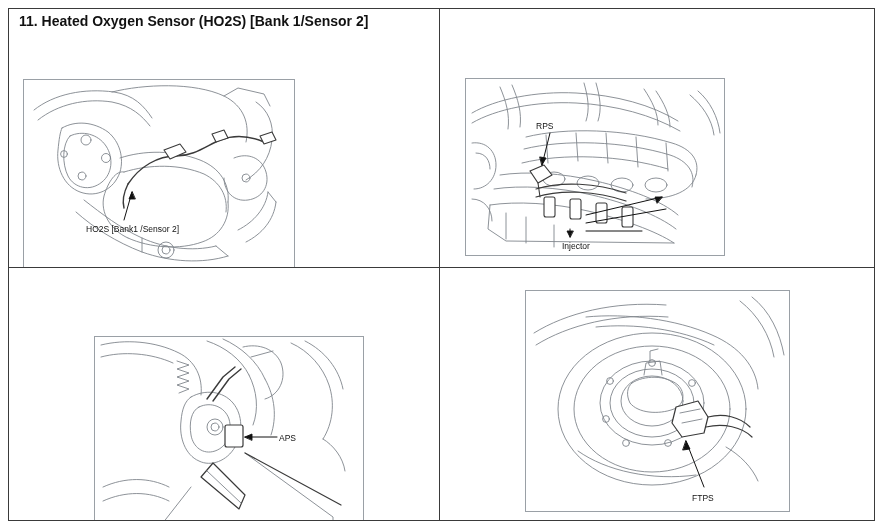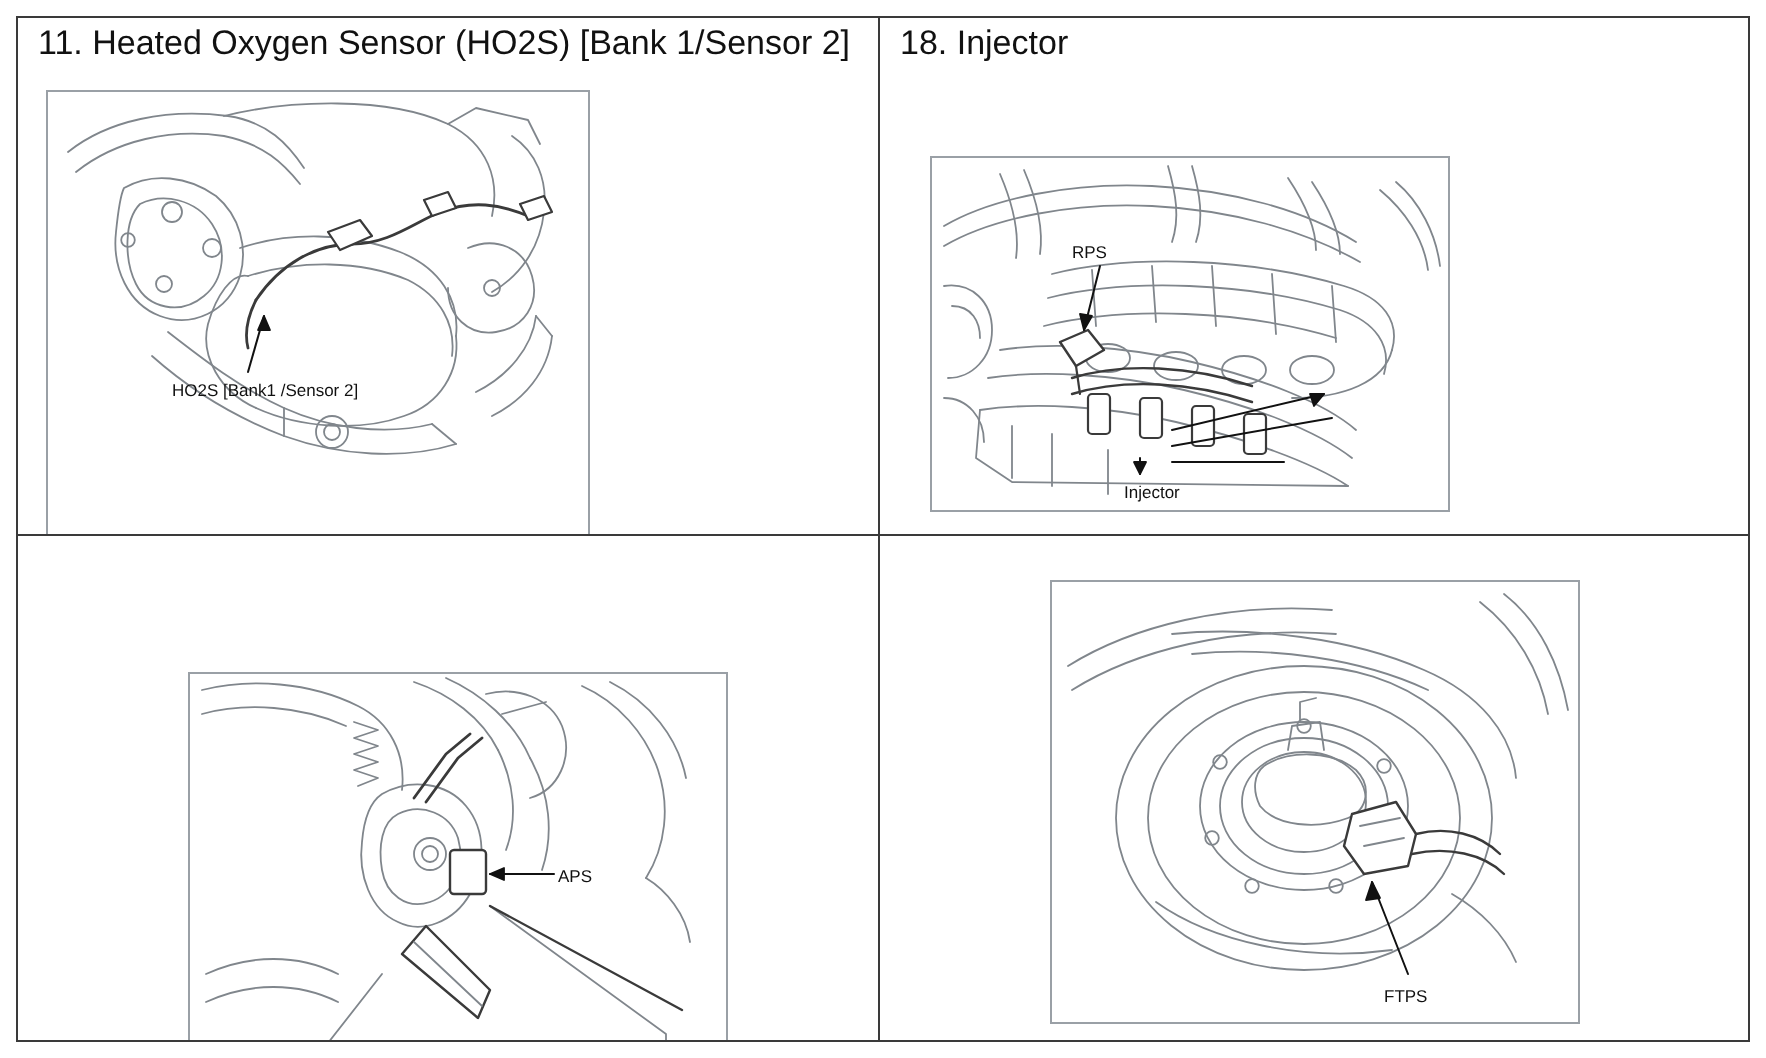--- a/index.html
+++ b/index.html
@@ -34,38 +34,39 @@
   }
   .cell {
     position: relative;
     box-sizing: border-box;
     overflow: hidden;
   }
   .cell.col-right { border-left: 1px solid #3a3a3a; }
   .cell.row-bottom { border-top: 1px solid #3a3a3a; }
 
   .cell-title {
-    font-size: 17px;
+    font-size: 14px;
     line-height: 15px;
     padding: 5px 0 0 10px;
     color: #111;
     white-space: nowrap;
+    font-weight: bold;
   }
   .cell-title .line2 { display: block; }
 
   .figure {
     position: absolute;
     border: 1px solid #9aa0a6;
     background: #fff;
     box-sizing: border-box;
   }
   .figure svg { display: block; }
 
   
-  #fig-ho2s  { left: 14px;  top: 36px;  width: 272px; height: 229px; }
+  #fig-ho2s  { left: 14px;  top: 70px;  width: 272px; height: 229px; }
   #fig-rps   { left: 25px;  top: 69px;  width: 260px; height: 178px; }
   #fig-aps   { left: 85px;  top: 36px;  width: 270px; height: 207px; margin-top: 32px; }
   #fig-ftps  { left: 85px;  top: 22px;  width: 265px; height: 222px; }
 
   .calloutText {
     font-family: "Liberation Sans", sans-serif;
     font-size: 8.5px;
     fill: #111;
   }
 </style>
@@ -126,21 +127,20 @@
             <path d="M100 140 L 108 112" stroke="#111" stroke-width="1"></path>
             <path d="M108 112 L 105 119 L 111 119 Z" fill="#111" stroke="#111"></path>
           </g>
           <text class="calloutText" x="62" y="152">HO2S [Bank1 /Sensor 2]</text>
         </svg>
       </div>
     </div>
 
     <div class="cell col-right">
       <div class="cell-title">
-        <span class="line2">18. Injector</span>
       </div>
       <div class="figure" id="fig-rps">
         <svg width="258" height="176" viewBox="0 0 258 176" xmlns="http://www.w3.org/2000/svg">
           <g fill="none" stroke="#80868c" stroke-width="0.9" stroke-linejoin="round" stroke-linecap="round">
 
             <path d="M6 34 C 30 20, 70 12, 110 14 C 150 16, 186 26, 212 42"></path>
             <path d="M6 44 C 30 30, 70 22, 110 24 C 150 26, 186 36, 214 52"></path>
             <path d="M34 8 C 40 22, 44 36, 42 50"></path>
             <path d="M46 6 C 52 20, 56 34, 54 48"></path>
             <path d="M118 4 C 122 18, 124 30, 120 42"></path>

